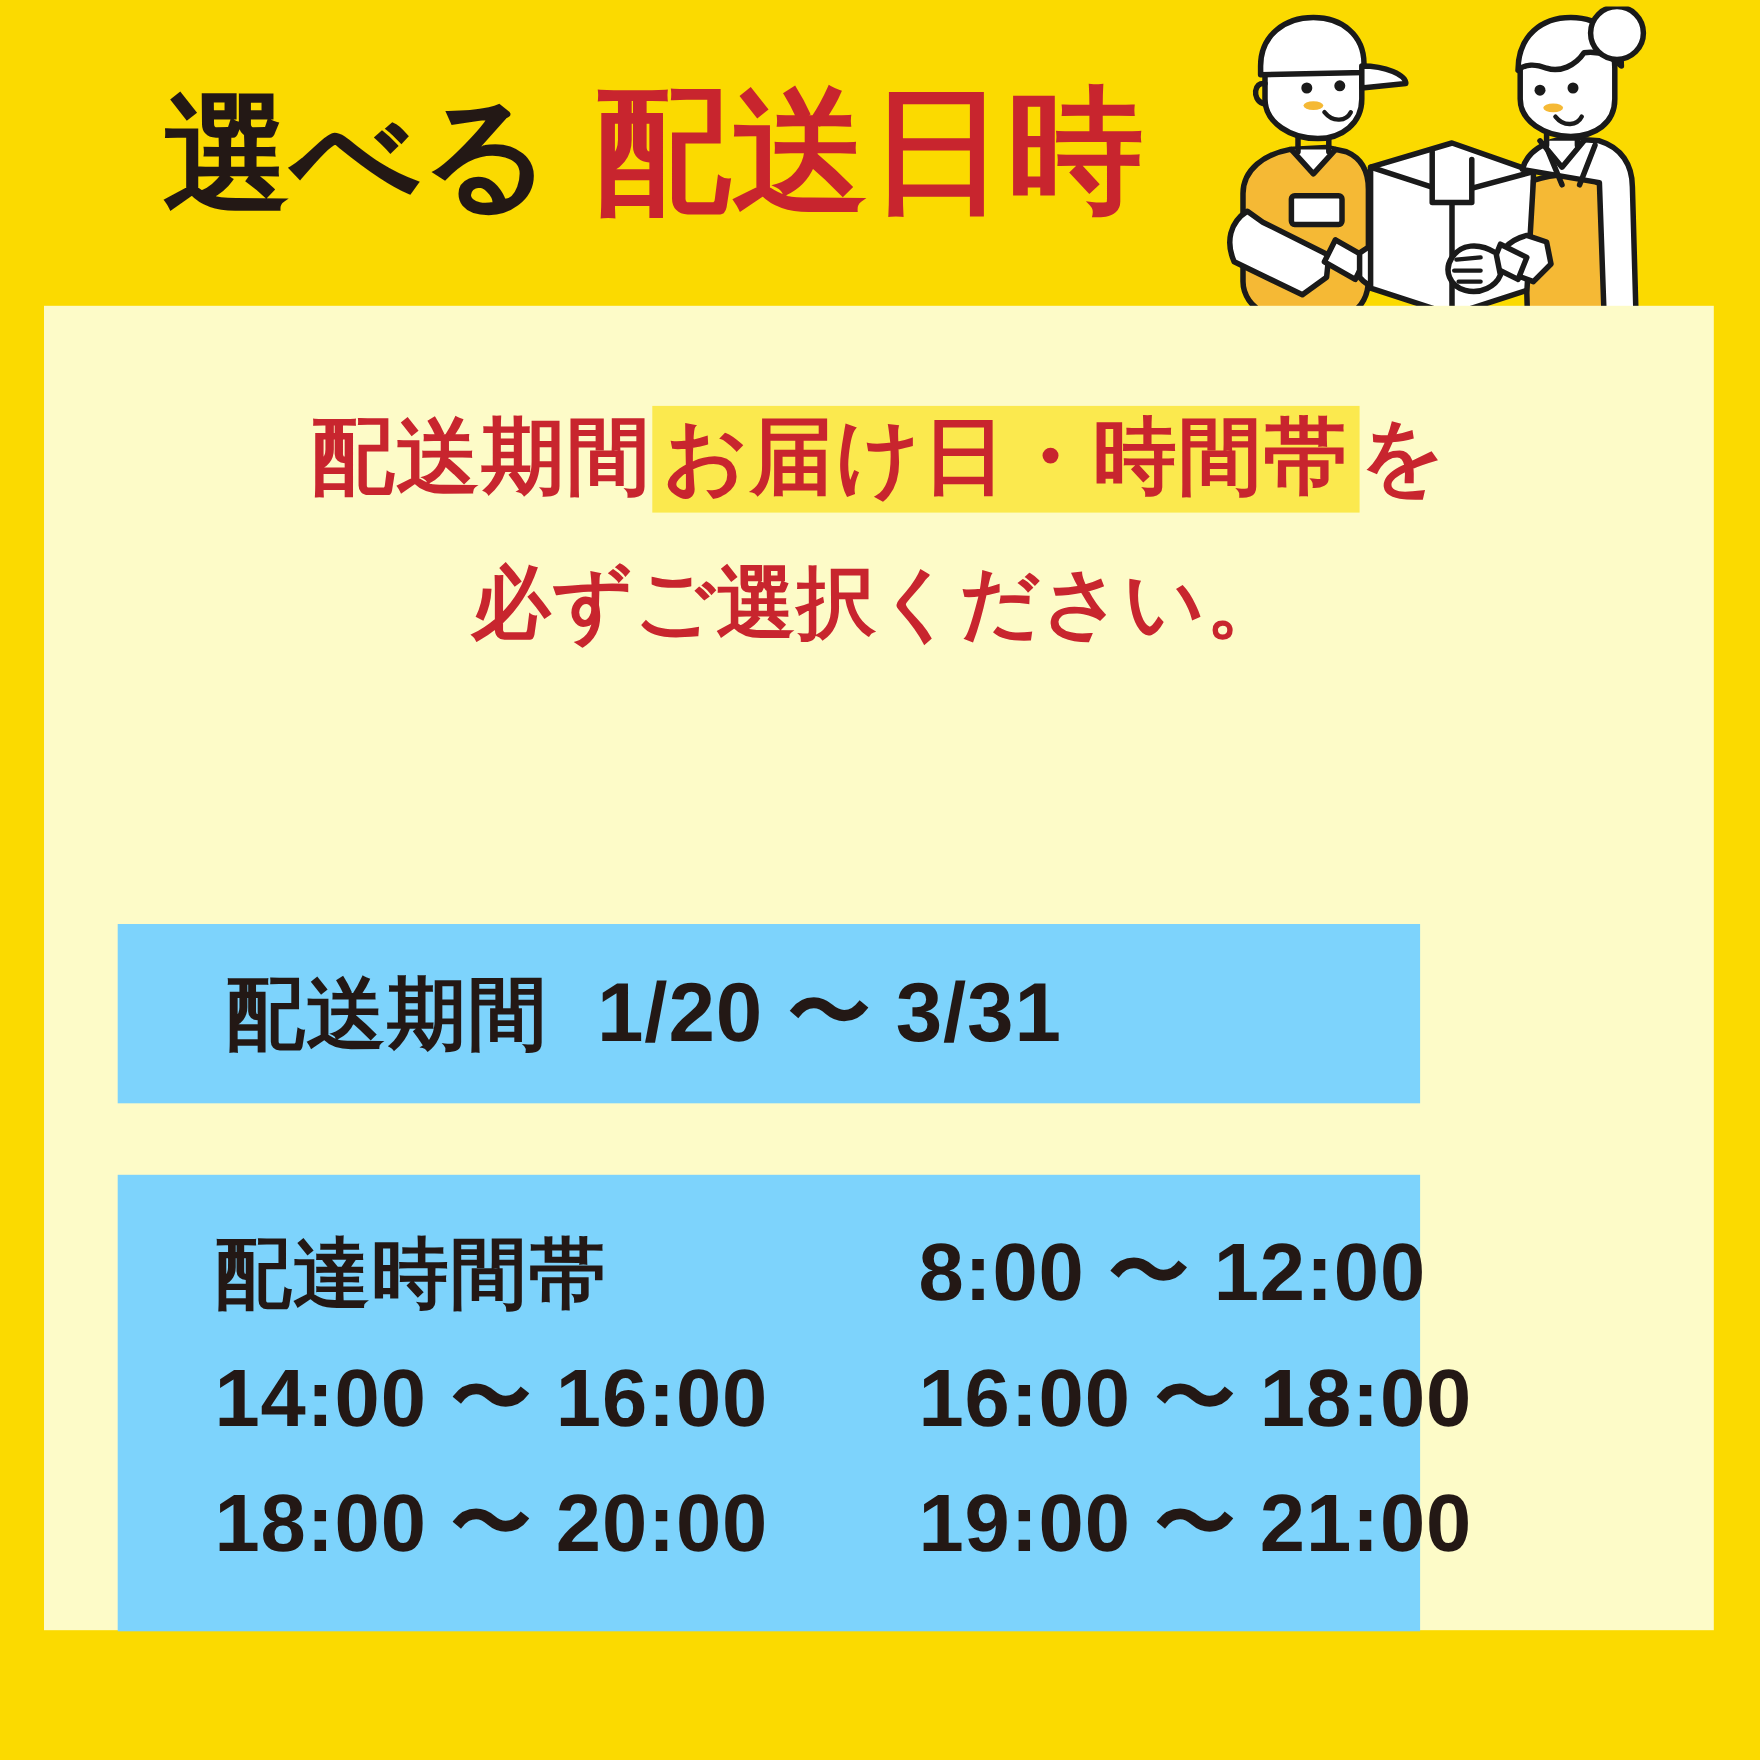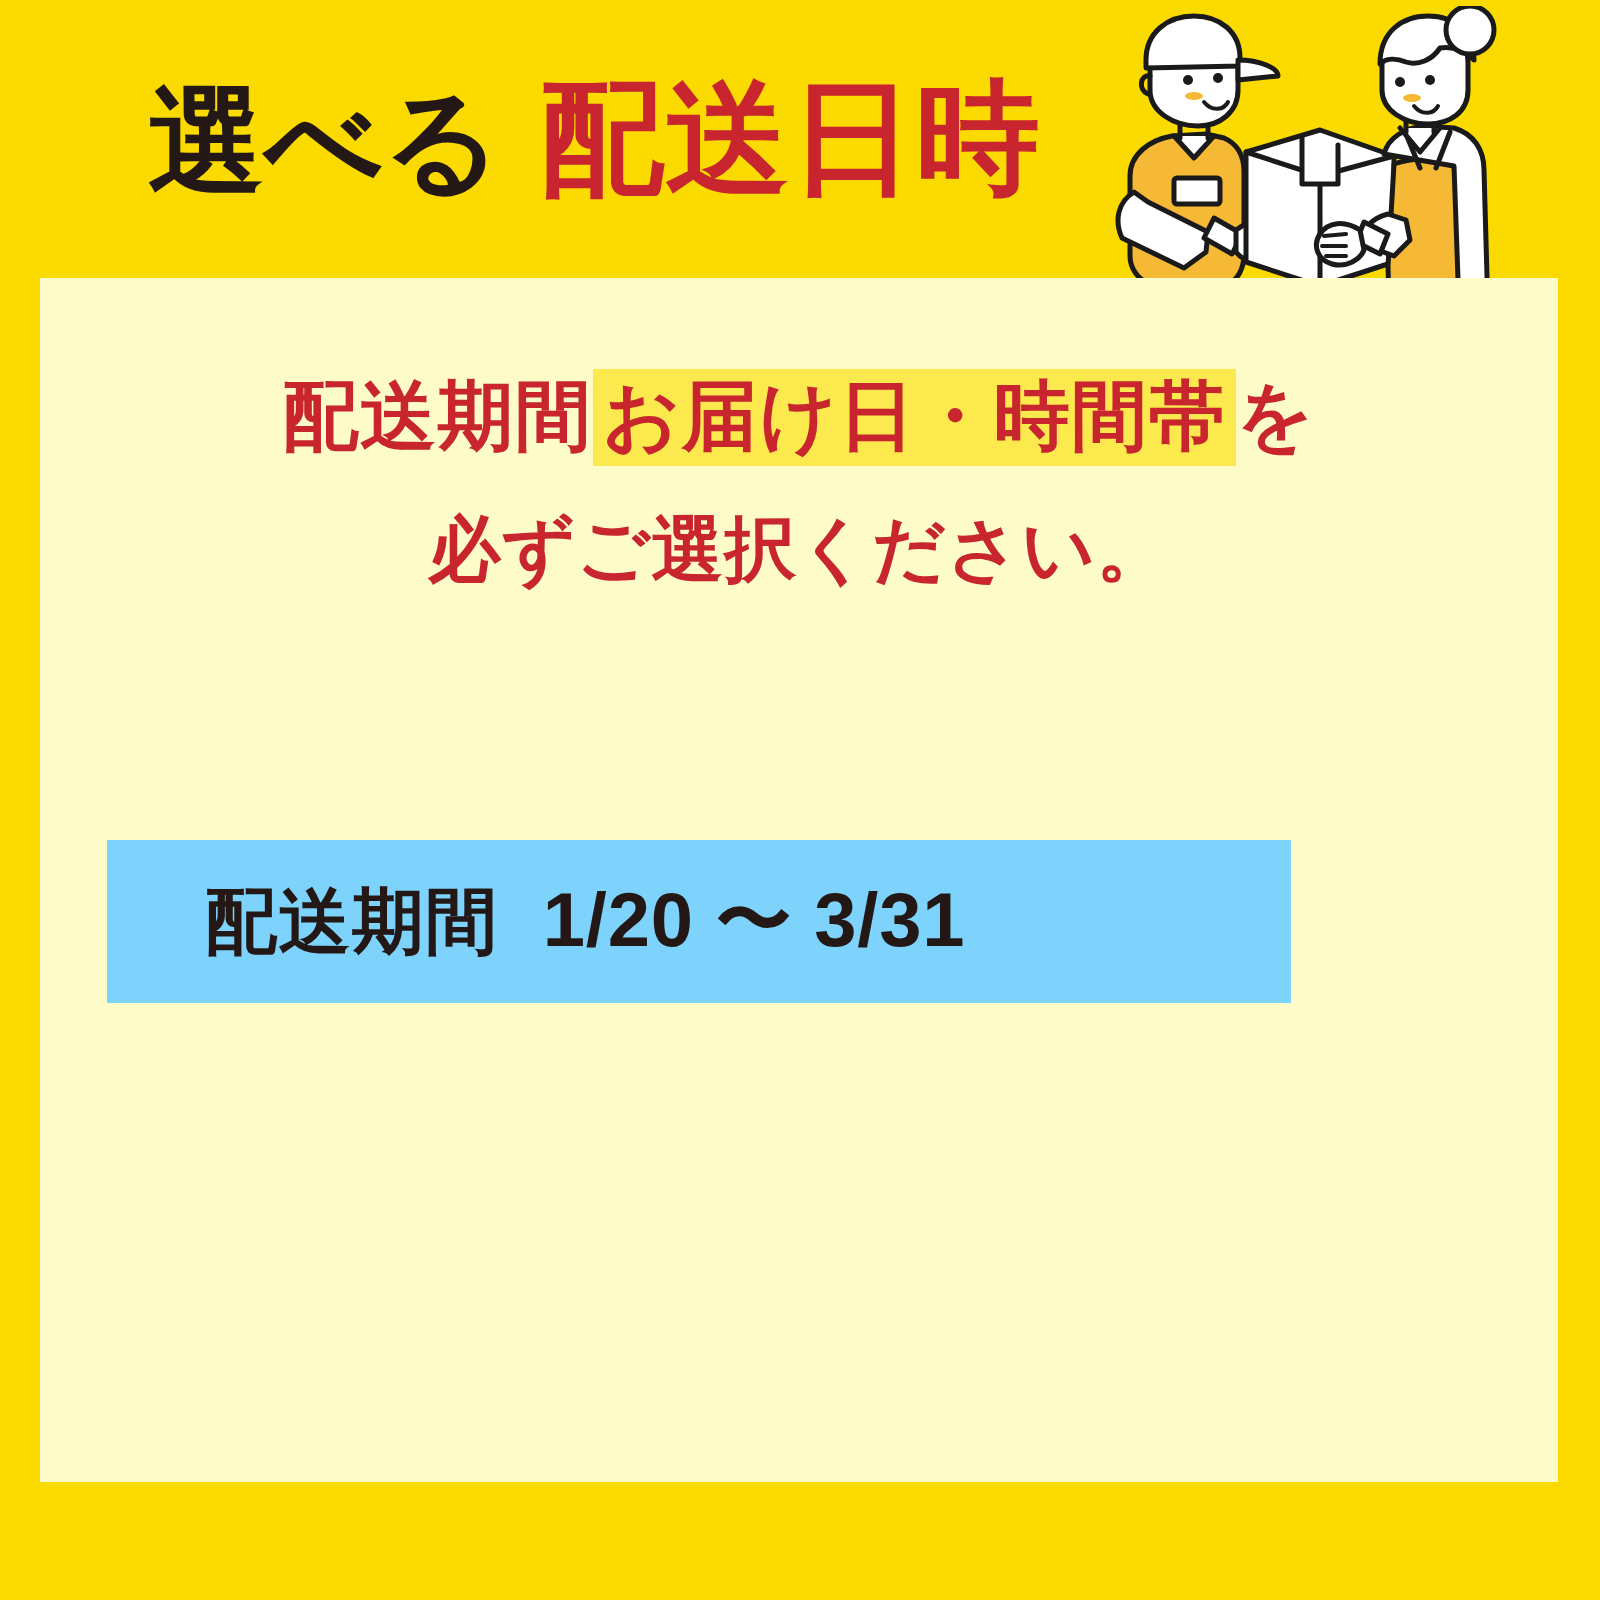--- a/index.html
+++ b/index.html
@@ -277,15 +277,35 @@
       <div class="lead-strong">必ずご選択ください。</div>
     </div>
 
     <div class="card card-period">
       <div class="row-period">
         <span class="label">配送期間</span>
         <span class="value">1/20 〜 3/31</span>
       </div>
     </div>
 
+    <div class="card card-slots">
+      <div class="slots">
+
+        <div class="slots-row">
+          <span class="slot-col-left slots-label">配達時間帯</span>
+          <span class="slot-col-right slot-time">8:00 〜 12:00</span>
+        </div>
+
+        <div class="slots-row">
+          <span class="slot-col-left slot-time">14:00 〜 16:00</span>
+          <span class="slot-col-right slot-time">16:00 〜 18:00</span>
+        </div>
+
+        <div class="slots-row">
+          <span class="slot-col-left slot-time">18:00 〜 20:00</span>
+          <span class="slot-col-right slot-time">19:00 〜 21:00</span>
+        </div>
+
+      </div>
+    </div>
 
   </div>
 </div>
 
 </body></html>

